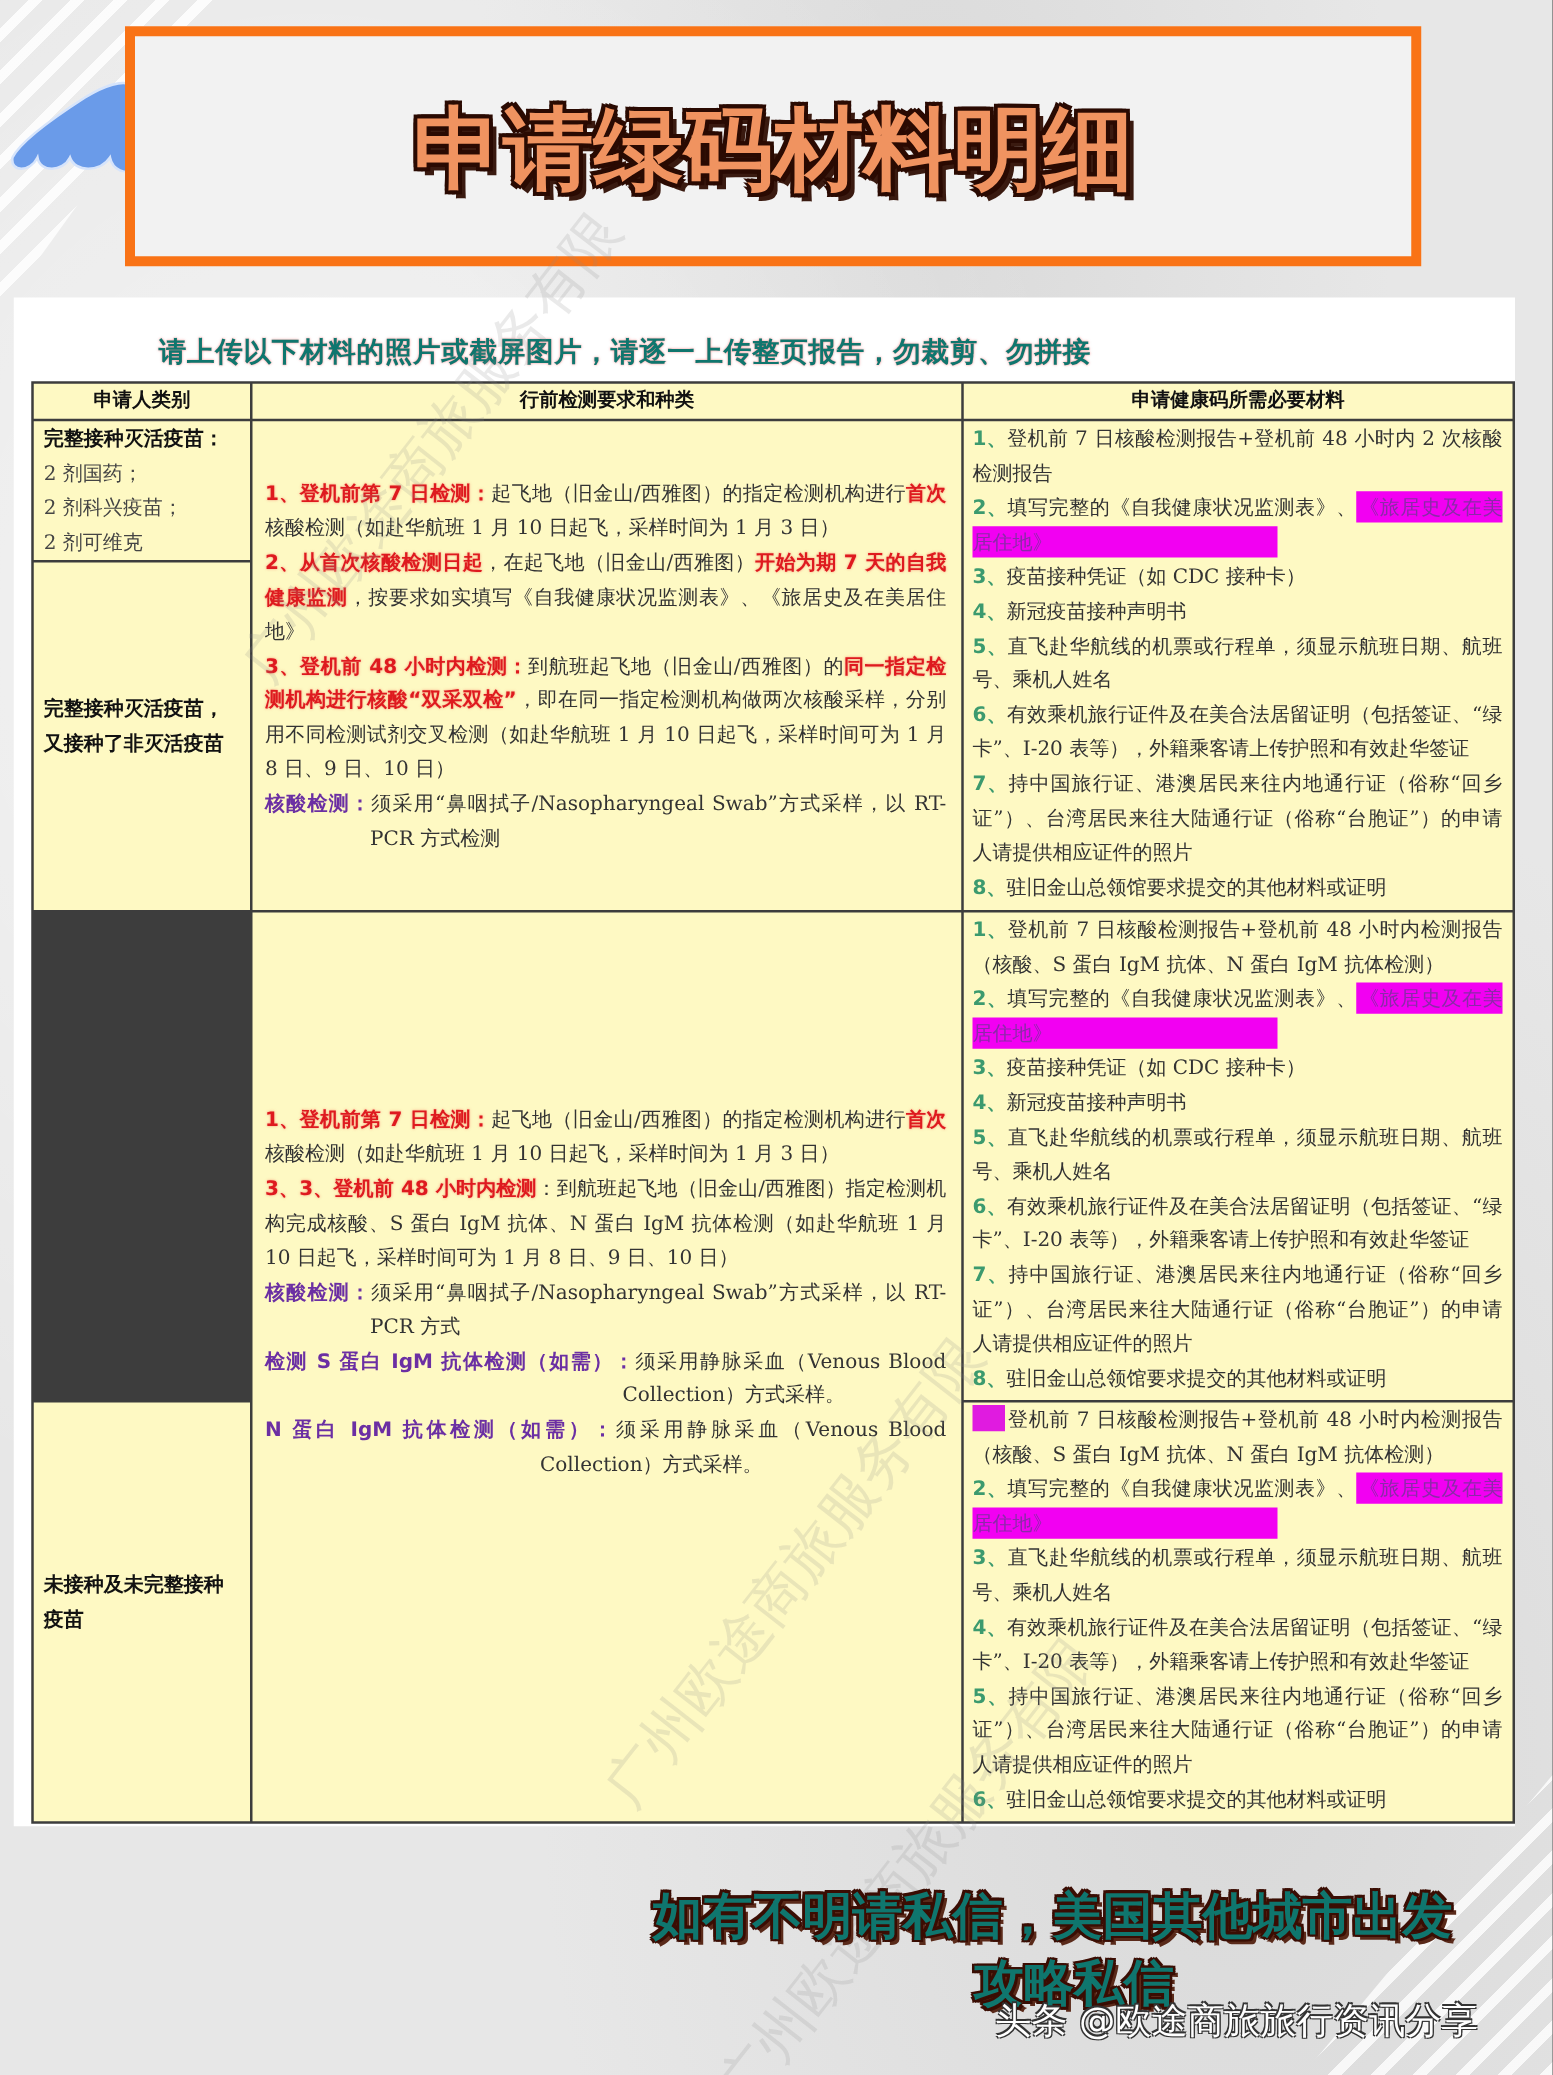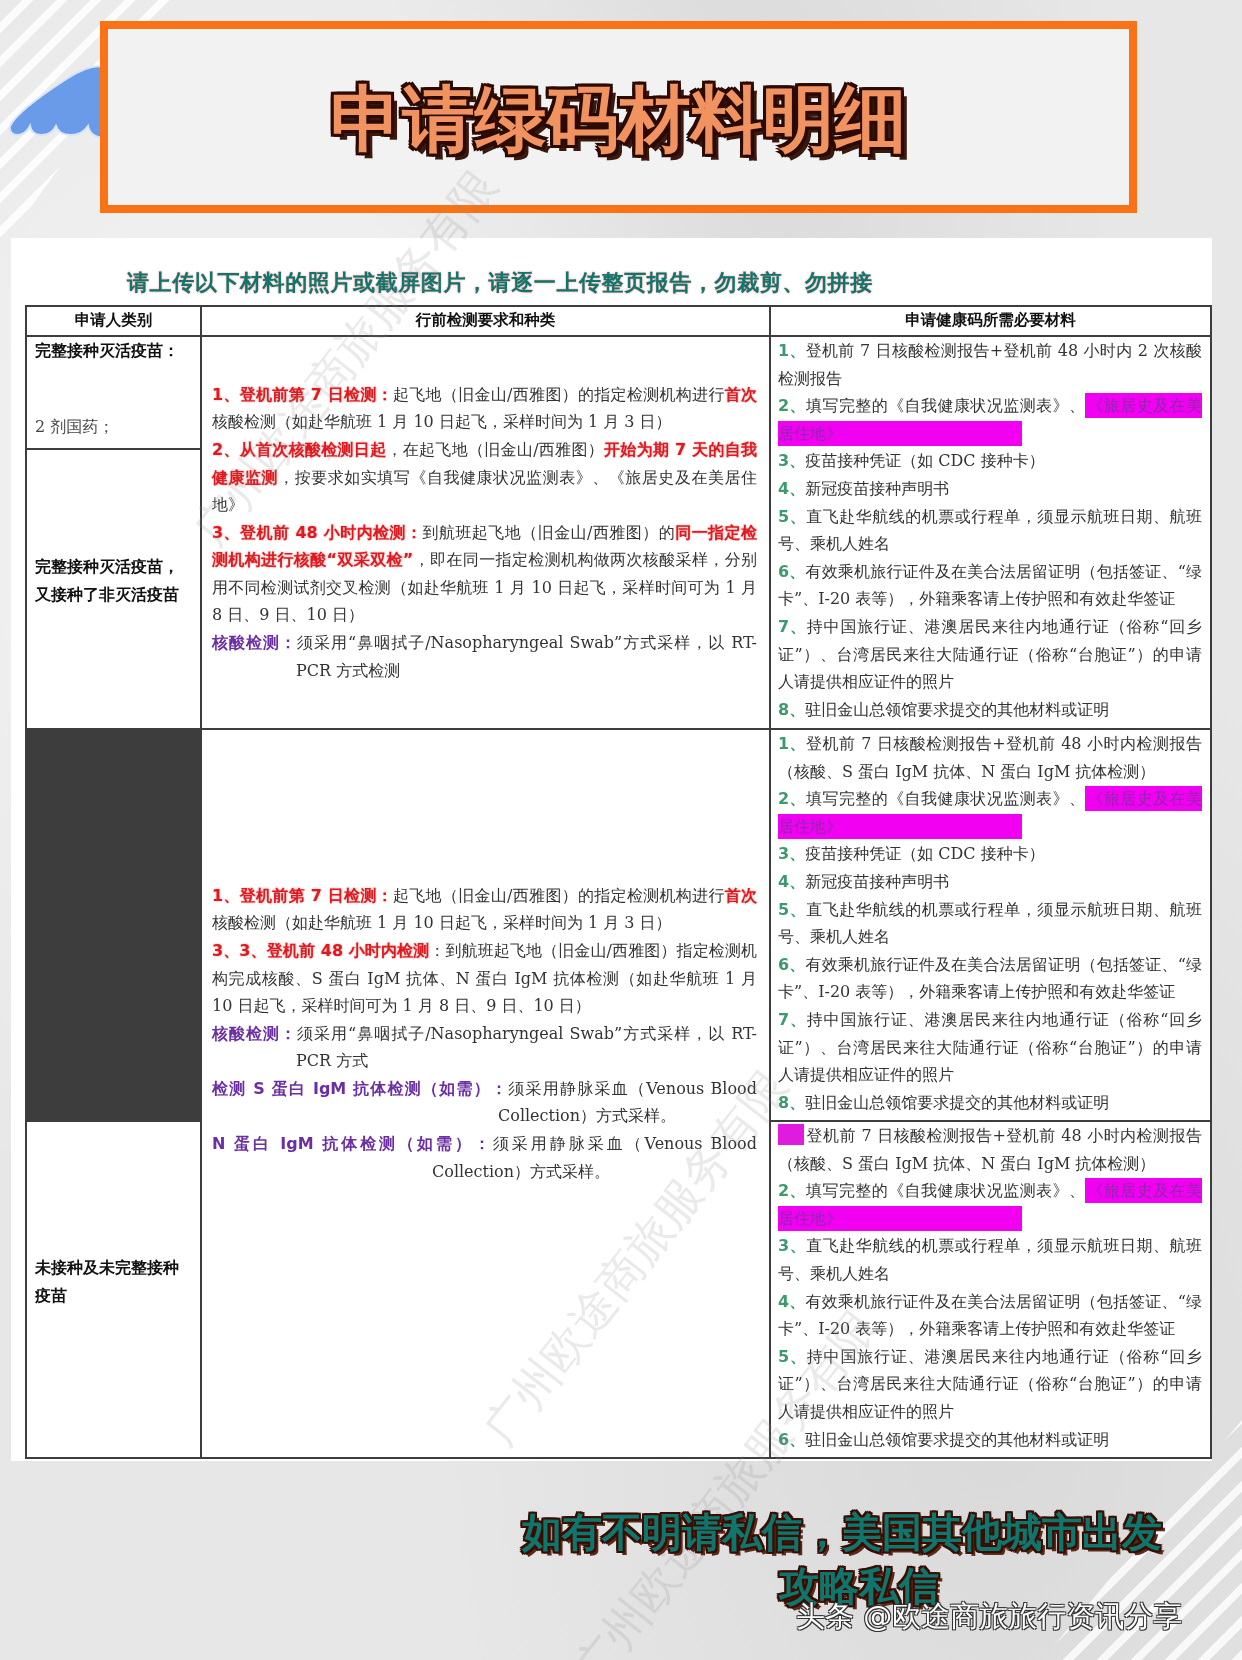--- a/index.html
+++ b/index.html
@@ -55,36 +55,36 @@
   .wm1 { left: 180px; top: 520px; transform: rotate(-52deg); }
   .wm2 { left: 470px; top: 1420px; transform: rotate(-52deg); }
   .wm3 { left: 560px; top: 1660px; transform: rotate(-52deg); }
 
   .table {
     position: absolute; left: 25px; top: 305px; width: 1187px; height: 1154px; box-sizing: border-box;
     display: grid; background: #3d3d3d; padding: 2px; gap: 2px;
     grid-template-columns: 173px 567px 439px;
     grid-template-rows: 28px 111px 278px 390px 335px;
   }
-  .cell { background: #ffffff; overflow: hidden; box-sizing: border-box; font-size: 16px; line-height: 27.6px; }
+  .cell { background: #fef9c3; overflow: hidden; box-sizing: border-box; font-size: 16px; line-height: 27.6px; }
   .th {
     display: flex; align-items: center; justify-content: center;
     font-family: "DejaVu Sans", sans-serif; font-weight: bold; font-size: 15.5px; color: #111;
   }
   .h1 { grid-column: 1; grid-row: 1; }
   .h2 { grid-column: 2; grid-row: 1; }
   .h3 { grid-column: 3; grid-row: 1; }
 
   .cat { padding: 0 6px 16px 8px; color: #333; }
   .cat .cat-title { font-family: "DejaVu Sans", sans-serif; font-weight: bold; color: #111; }
   .catA { grid-column: 1; grid-row: 2; padding-top: 0; }
   .catB { grid-column: 1; grid-row: 3; display: flex; flex-direction: column; justify-content: center; }
   .catC { grid-column: 1; grid-row: 4; display: flex; flex-direction: column; justify-content: center; }
   .catD { grid-column: 1; grid-row: 5; display: flex; flex-direction: column; justify-content: center; }
-  .dose { color: #444; margin-top: 48px; }
+  .dose { color: #444; }
 
   .req { padding: 0 12px 0 10px; display: flex; flex-direction: column; justify-content: center; color: #333; text-align: justify; }
   .req0 { grid-column: 2; grid-row: 2 / 4; }
   .req1 { grid-column: 2; grid-row: 4 / 6; padding-bottom: 120px; }
   .red { color: #de1a1f; font-family: "DejaVu Sans", sans-serif; font-weight: bold; text-shadow: 0 0 2px rgba(240,40,40,0.5); }
   .purple { color: #6b2fa3; font-family: "DejaVu Sans", sans-serif; font-weight: bold; }
   .note { padding-left: 84px; text-indent: -84px; }
   .note.n-s { padding-left: 286px; text-indent: -286px; }
   .note.n-n { padding-left: 220px; text-indent: -220px; }
 

